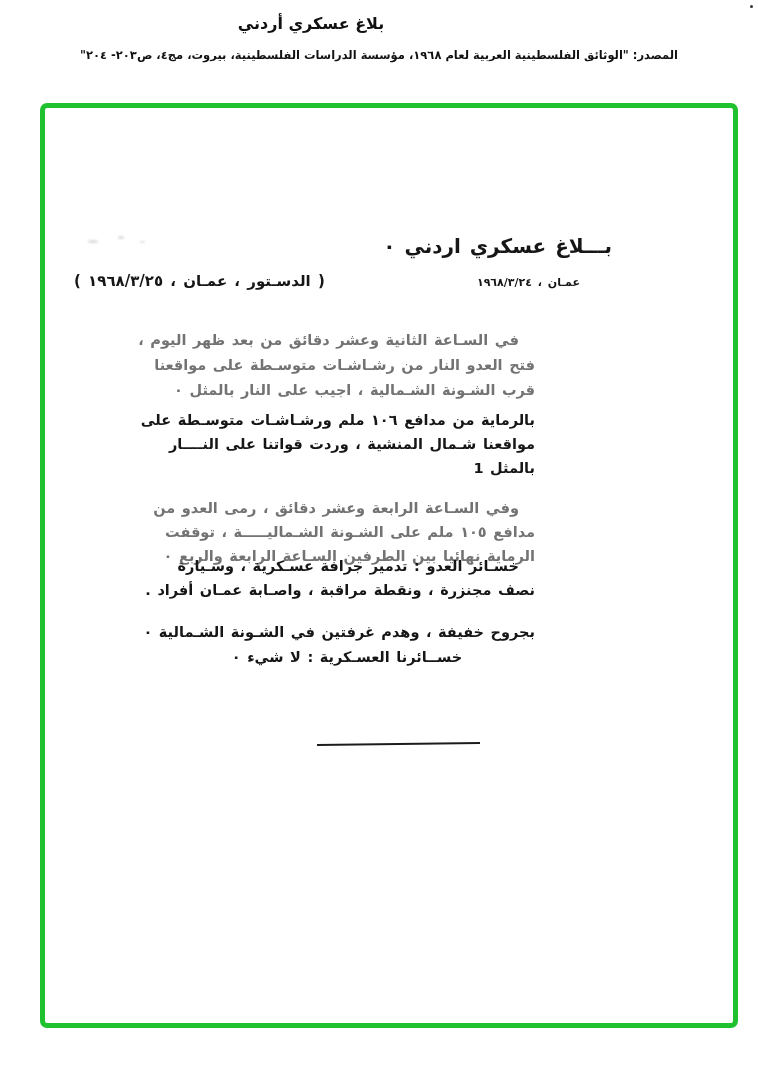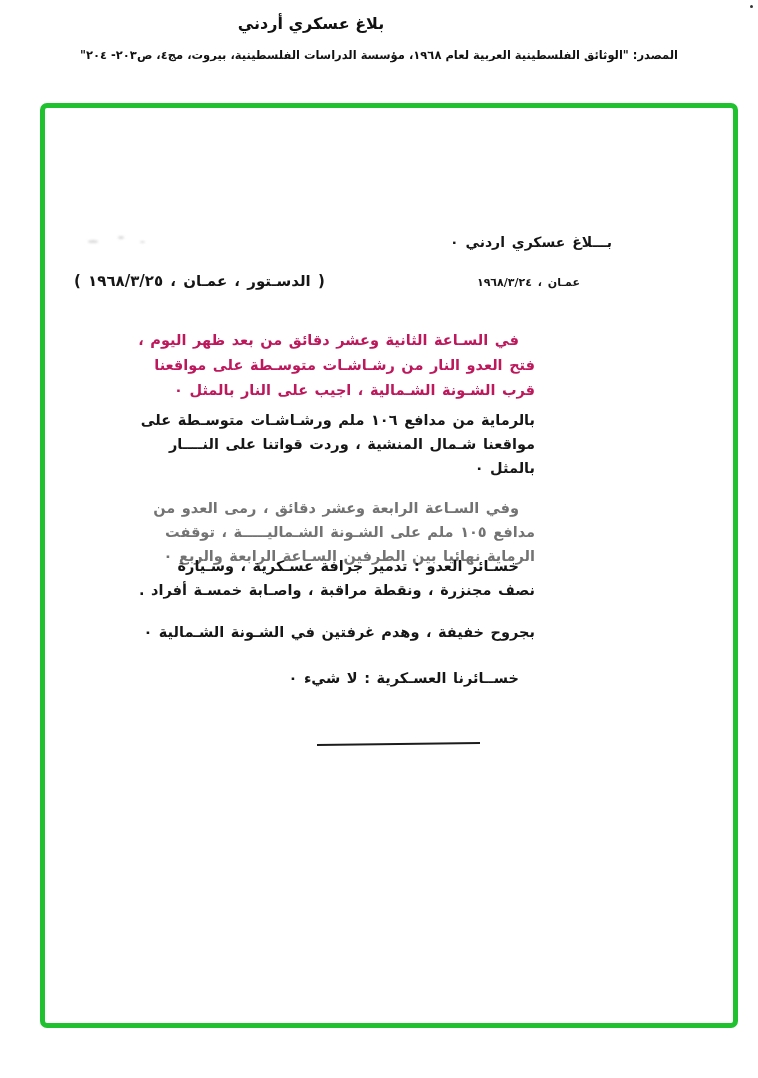--- a/index.html
+++ b/index.html
@@ -33,21 +33,21 @@
     box-sizing: border-box;
     border: 5px solid #1fc12f;
     border-radius: 7px;
     background: #ffffff;
   }
 
   
   .doc-title {
     position: absolute; top: 234px; right: 146px;
     direction: rtl; white-space: nowrap;
-    font-size: 14px; font-weight: bold; color: #121212;
+    font-size: 20px; font-weight: bold; color: #121212;
     word-spacing: 2px;
   }
   .dateline-right {
     position: absolute; top: 276px; right: 178px;
     direction: rtl; white-space: nowrap;
     font-size: 11px; font-weight: bold; color: #1c1c1c;
     word-spacing: 2px;
   }
   .dateline-left {
     position: absolute; top: 272px; left: 74px;
@@ -62,21 +62,21 @@
     font-size: 14.5px; font-weight: bold; color: #161616;
     word-spacing: 1.5px;
   }
   .para .ln { white-space: nowrap; line-height: 24px; height: 24px; }
   .para .ln.first { padding-right: 16px; }
   #p0 { top: 328px; } #p0 .ln { line-height: 25px; height: 25px; }
   #p1 { top: 408px; }
   #p2 { top: 496px; }
   #p3 { top: 554px; }
   #p4 { top: 620px; }
-  #p5 { top: 666px; }
+  #p5 { top: 645px; text-align: center; }
 
   .sep-line {
     position: absolute; left: 317px; top: 743px;
     width: 163px; height: 2px; background: #1c1c1c;
     transform: rotate(-0.7deg);
   }
 
   
   .smudge {
     position: absolute; background: #9a9a9a; opacity: 0.35;
@@ -106,41 +106,41 @@
 
   <div>
     <div class="smudge a"></div>
     <div class="smudge b"></div>
     <div class="smudge c"></div>
 
     <div class="doc-title" style="color: rgb(22, 22, 22);">بـــلاغ عسكري اردني ٠</div>
     <div class="dateline-right" style="color: rgb(22, 22, 22);">عمـان ، ١٩٦٨/٣/٢٤</div>
     <div class="dateline-left" style="color: rgb(22, 22, 22);">( الدسـتور ، عمـان ، ١٩٦٨/٣/٢٥ )</div>
 
-    <div id="p0" class="para" style="color: #be185d;">
+    <div id="p0" class="para" style="color: #737373;">
       <div class="ln first">في السـاعة الثانية وعشر دقائق من بعد ظهر اليوم ،</div>
       <div class="ln">فتح العدو النار من رشـاشـات متوسـطة على مواقعنا</div>
       <div class="ln">قرب الشـونة الشـمالية ، اجيب على النار بالمثل ٠</div>
     </div>
 
     <div id="p1" class="para" style="color: rgb(22, 22, 22);">
       <div class="ln">بالرماية من مدافع ١٠٦ ملم ورشـاشـات متوسـطة على</div>
       <div class="ln">مواقعنا شـمال المنشية ، وردت قواتنا على النــــار</div>
-      <div class="ln">بالمثل ٠</div>
+      <div class="ln">بالمثل 1</div>
     </div>
 
     <div id="p2" class="para" style="color: #737373;">
       <div class="ln first">وفي السـاعة الرابعة وعشر دقائق ، رمى العدو من</div>
       <div class="ln">مدافع ١٠٥ ملم على الشـونة الشـماليـــــة ، توقفت</div>
       <div class="ln">الرماية نهائيا بين الطرفين السـاعة الرابعة والربع ٠</div>
     </div>
 
     <div id="p3" class="para" style="color: rgb(22, 22, 22);">
       <div class="ln first">خسـائر العدو : تدمير جرافة عسـكرية ، وسـيارة</div>
-      <div class="ln">نصف مجنزرة ، ونقطة مراقبة ، واصـابة خمسـة أفراد .</div>
+      <div class="ln">نصف مجنزرة ، ونقطة مراقبة ، واصـابة عمـان أفراد .</div>
     </div>
 
     <div id="p4" class="para" style="color: rgb(22, 22, 22);">
       <div class="ln">بجروح خفيفة ، وهدم غرفتين في الشـونة الشـمالية ٠</div>
     </div>
 
     <div id="p5" class="para" style="color: rgb(22, 22, 22);">
       <div class="ln first">خســائرنا العسـكرية : لا شيء ٠</div>
     </div>
 

